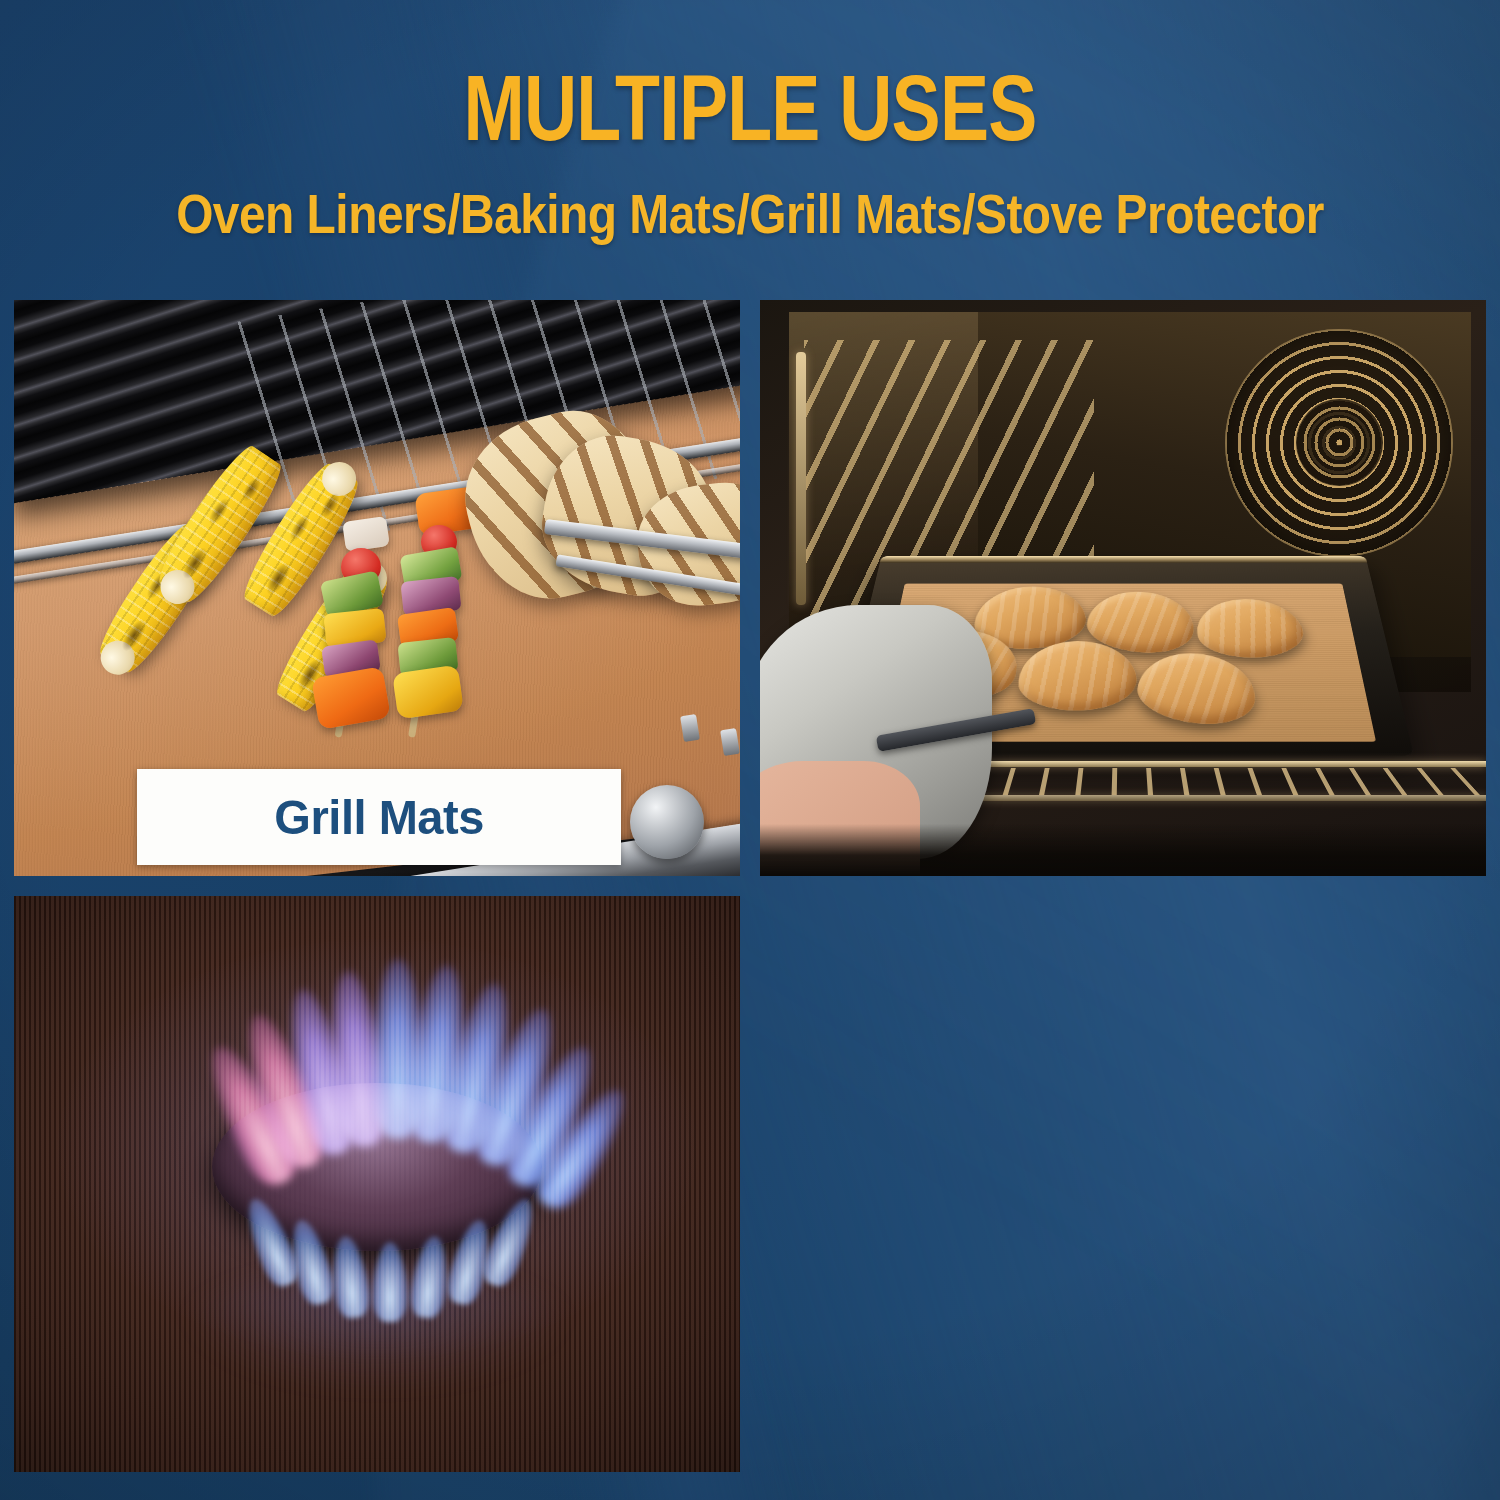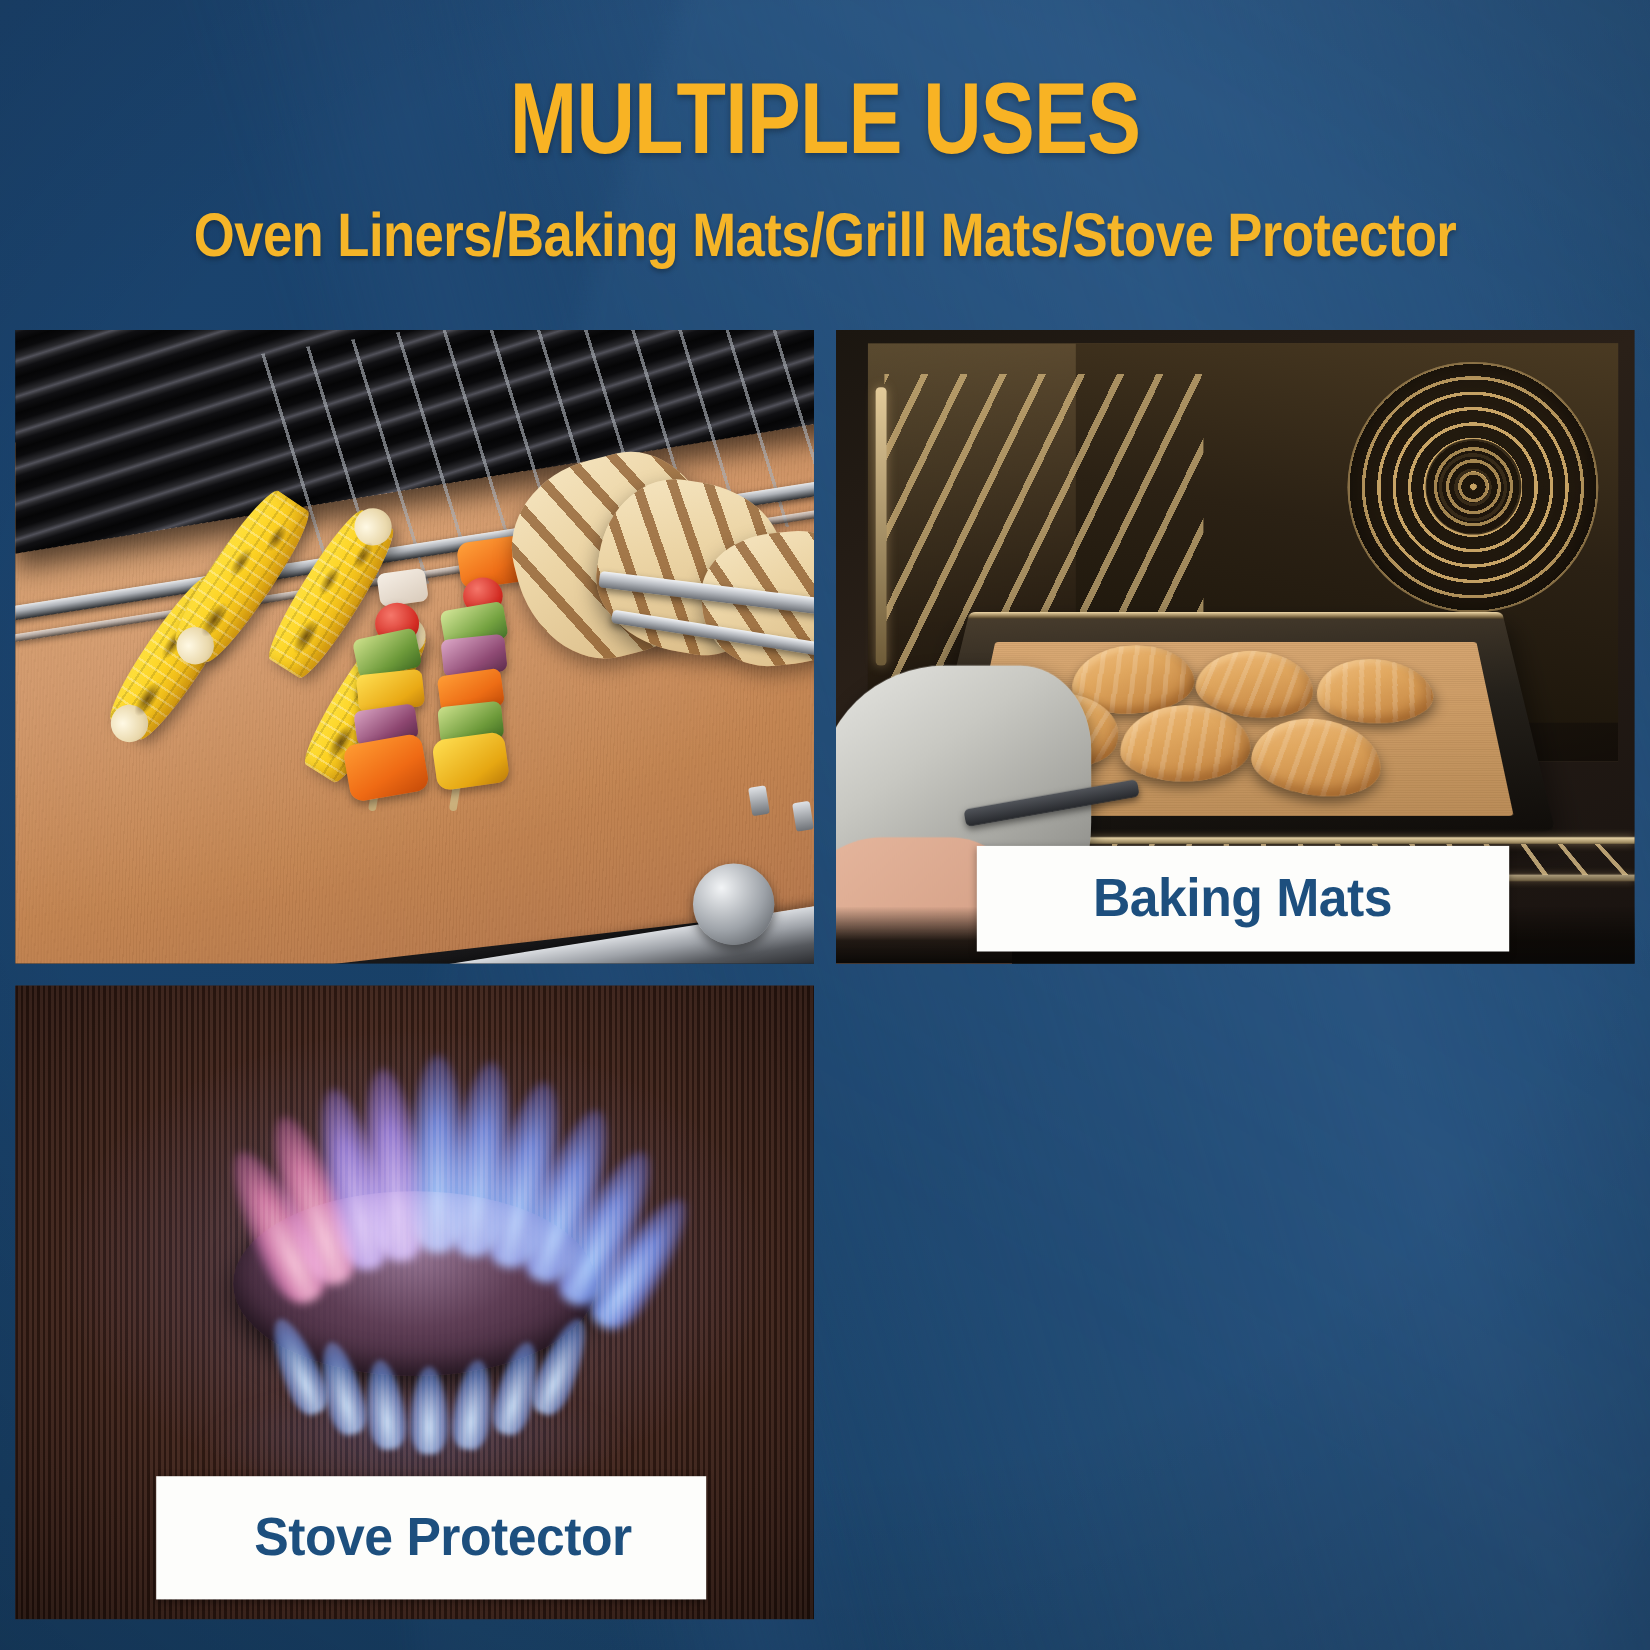--- a/index.html
+++ b/index.html
@@ -460,20 +460,23 @@
     <div class="veg" style="left:53%; top:54%; width:58px; height:34px; background:linear-gradient(155deg,#ff9e36,#ed6d15 62%,#bf4a08); transform:rotate(-8deg);"></div>
     <div class="veg" style="left:53%; top:59%; width:58px; height:34px; background:linear-gradient(150deg,#cde28d,#6d9a3a 65%,#3f6b22); transform:rotate(-6deg);"></div>
     <div class="veg" style="left:52.5%; top:64%; width:66px; height:46px; background:linear-gradient(150deg,#ffdf52,#e6a712 70%,#bb7b0a); border-radius:12px; transform:rotate(-8deg);"></div>
 
     <div class="chk" style="left:62.5%; top:20%; width:185px; height:180px; border-radius:48% 38% 52% 40% / 42% 52% 38% 52%; transform:rotate(-14deg);"></div>
     <div class="chk" style="left:73%; top:24%; width:165px; height:155px; border-radius:40% 50% 38% 52% / 50% 40% 52% 40%; transform:rotate(9deg);"></div>
     <div class="chk" style="left:86%; top:32%; width:150px; height:120px; border-radius:46% 42% 48% 40% / 44% 50% 40% 48%; transform:rotate(-6deg);"></div>
     <div class="tongs" style="left:73%; top:40.5%; width:230px; height:15px; border-radius:4px; transform:rotate(7deg);"></div>
     <div class="tongs" style="left:74.5%; top:47%; width:215px; height:12px; border-radius:4px; transform:rotate(9deg);"></div>
 
+    <div class="chip chip-gm">
+      <span>Grill Mats</span>
+    </div>
   </div>
 
   <div class="panel" id="p-bake">
     <div class="bk-cavity"></div>
     <div class="bk-backwall"></div>
     <div class="bk-fan">
       <div class="bk-fan-core"></div>
     </div>
     <div class="bk-rackrails"></div>
     <div class="bk-sidebars"></div>
@@ -492,23 +495,20 @@
 
     <div class="bk-rack-front"></div>
     <div class="bk-rack-wire" style="top:80%;"></div>
     <div class="bk-rack-wire" style="top:86%; opacity:0.7;"></div>
 
     <div class="bk-glove"></div>
     <div class="bk-arm"></div>
     <div class="bk-handle"></div>
     <div class="bk-door"></div>
 
-    <div class="chip chip-bm">
-      <span>Baking Mats</span>
-    </div>
   </div>
 
 
   <div class="panel" id="p-stove">
     <div class="st-surface"></div>
     <div class="st-glow"></div>
     <div class="st-reflect"></div>
 
     <div class="fl fl-pink" style="left:29%; top:25%; width:52px; height:150px; transform:rotate(-26deg); z-index:7;"></div>
     <div class="fl fl-pink" style="left:33.5%; top:20%; width:52px; height:160px; transform:rotate(-19deg); z-index:7;"></div>
@@ -524,18 +524,15 @@
     <div class="st-burner"></div>
 
     <div class="fl-small" style="left:33%;   top:52%; width:34px; height:92px; transform:rotate(-22deg);"></div>
     <div class="fl-small" style="left:38.5%; top:56%; width:34px; height:86px; transform:rotate(-14deg);"></div>
     <div class="fl-small" style="left:44%;   top:59%; width:34px; height:82px; transform:rotate(-7deg);"></div>
     <div class="fl-small" style="left:49.5%; top:60%; width:34px; height:80px; transform:rotate(0deg);"></div>
     <div class="fl-small" style="left:55%;   top:59%; width:34px; height:82px; transform:rotate(7deg);"></div>
     <div class="fl-small" style="left:60.5%; top:56%; width:34px; height:86px; transform:rotate(14deg);"></div>
     <div class="fl-small" style="left:66%;   top:52%; width:34px; height:92px; transform:rotate(22deg);"></div>
 
-    <div class="chip chip-sp">
-      <span>Stove Protector</span>
-    </div>
   </div>
 
 </div>
 
 </body></html>

